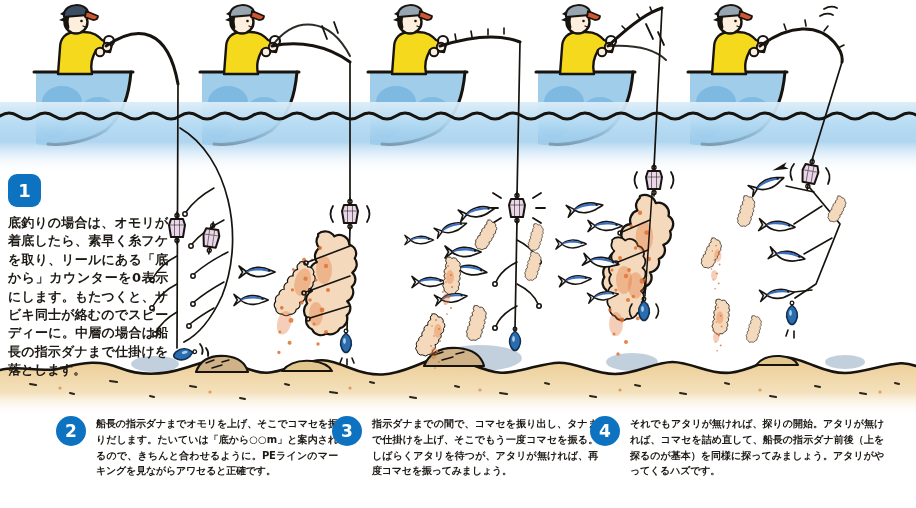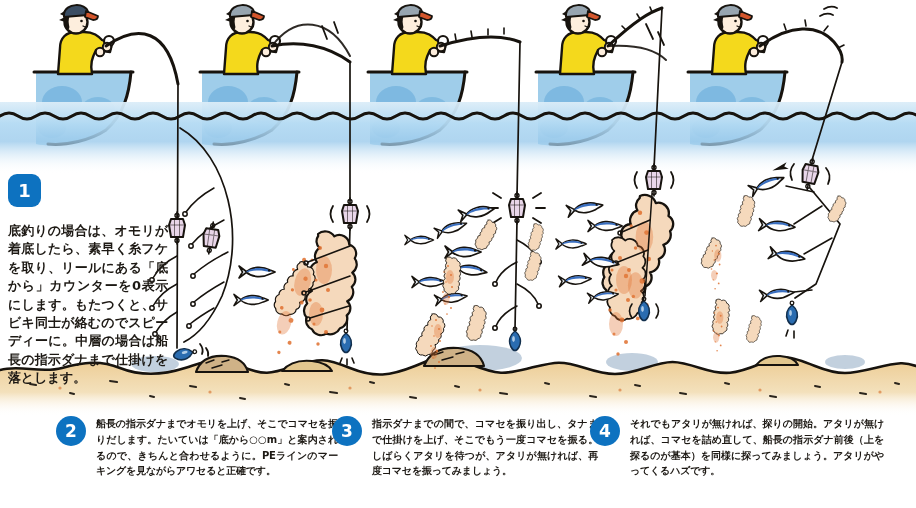--- a/index.html
+++ b/index.html
@@ -3,21 +3,21 @@
 <meta charset="utf-8">
 <style>
   html,body{margin:0;padding:0;background:#ffffff;}
   .stage{position:relative;width:916px;height:508px;overflow:hidden;background:#fff;
          font-family:"DejaVu Sans","Liberation Sans",sans-serif;color:var(--text,#1d1914);}
   svg{position:absolute;left:0;top:0;}
   svg path, svg line, svg circle, svg ellipse{stroke-linecap:round;stroke-linejoin:round;}
   .step{position:absolute;font-weight:700;}
   .step .txt{font-size:10px;line-height:15.8px;text-align:justify;letter-spacing:-0.2px;}
   .step1{left:8px;top:174px;width:160px;}
-  .step1 .txt{font-size:13px;line-height:18.4px;margin-top:15px;}
+  .step1 .txt{font-size:13px;line-height:18.4px;margin-top:7px;}
   .badge{background:var(--badge_blue,#0d72c0);color:#fff;display:flex;align-items:center;justify-content:center;
          font-weight:700;}
   .badge-sq{width:33px;height:33px;border-radius:9px;font-size:18px;}
   .badge-ci{width:30px;height:30px;border-radius:50%;font-size:17px;flex:none;}
   .steprow{display:flex;gap:10px;align-items:flex-start;}
   .step2{left:56px;top:416px;width:282px;}
   .step3{left:332px;top:416px;width:266px;}
   .step4{left:590px;top:416px;width:294px;}
   
   .c-jacket{fill:var(--jacket_yellow);}

